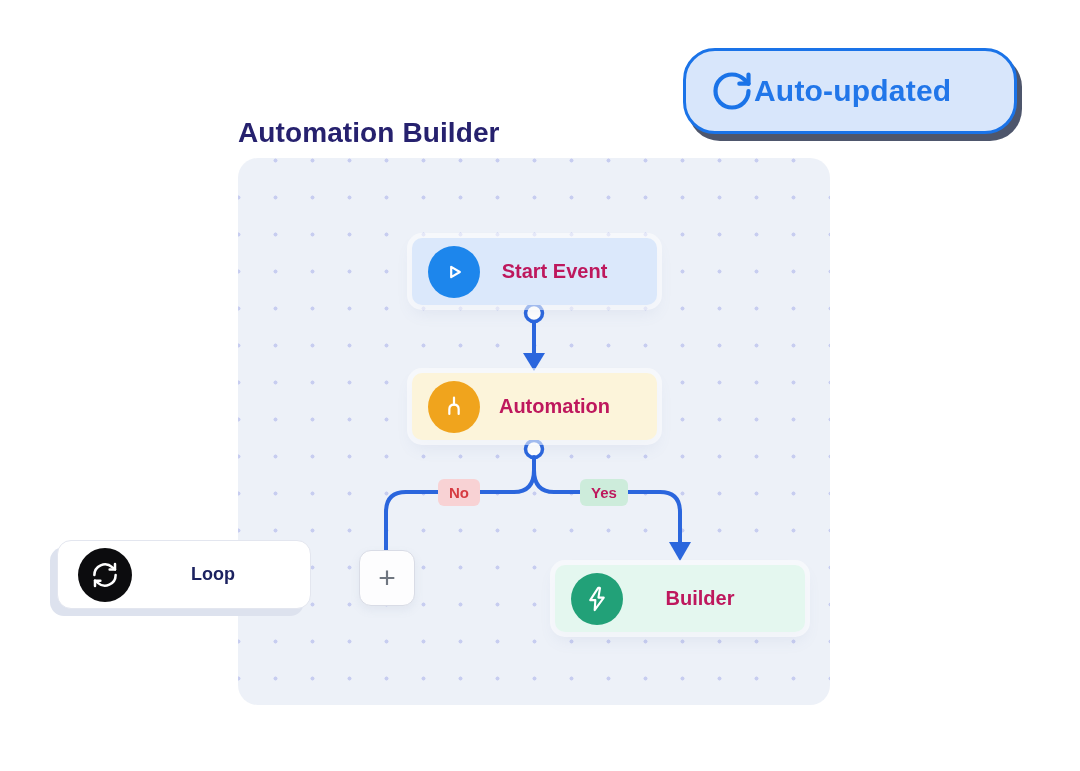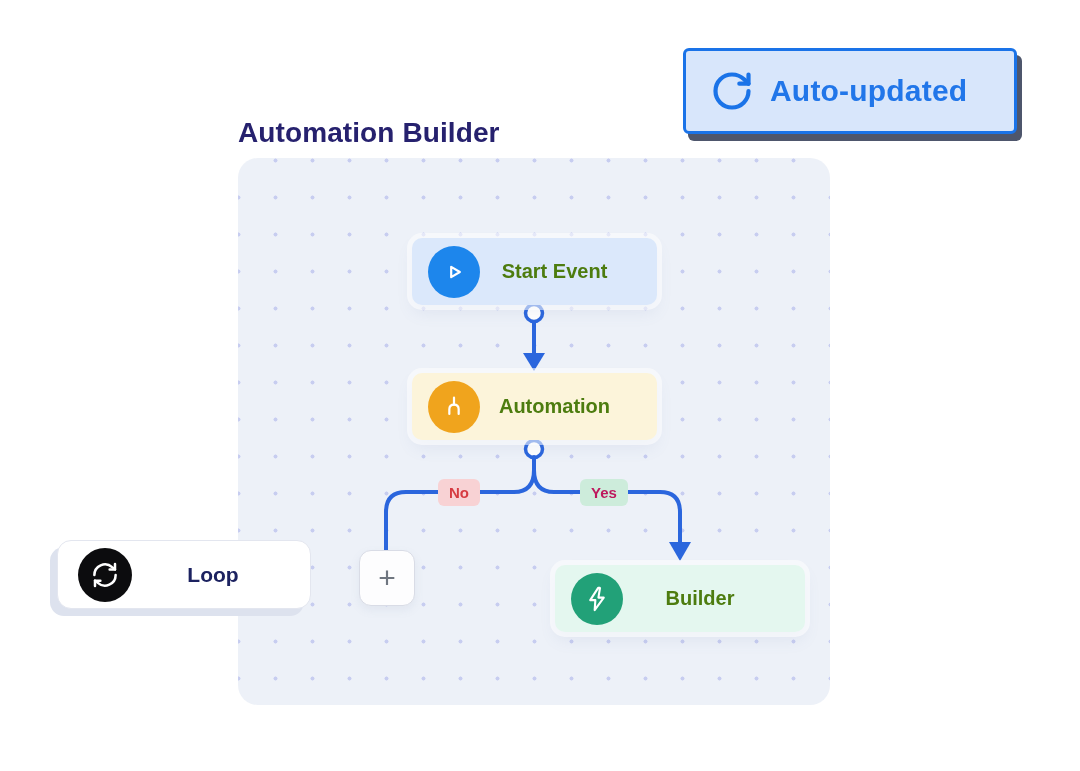--- a/index.html
+++ b/index.html
@@ -9,22 +9,22 @@
 
   
   .page-title {
     position: absolute; left: 238px; top: 117px;
     font-size: 28px; font-weight: 800; color: #26216e; letter-spacing: .1px;
   }
 
   
   .badge {
     position: absolute; left: 683px; top: 48px; width: 334px; height: 86px;
-    background: #d8e6fb; border: 3px solid #1a73e8; border-radius: 6px;
-    display: flex; align-items: center; padding: 0 24px; gap: 16px;
+    background: #d8e6fb; border: 3px solid #1a73e8; border-radius: 32px;
+    display: flex; align-items: center; padding: 0 24px; 
     box-shadow: 5px 7px 0 rgba(28,38,66,0.78);
   }
   .badge-icon { width: 44px; height: 44px; flex: 0 0 auto; }
   .badge-label { font-size: 30px; font-weight: 600; color: #2176e9; letter-spacing: .2px; }
 
   
   .canvas {
     position: absolute; left: 238px; top: 158px; width: 592px; height: 547px;
     background: #edf1f8; border-radius: 20px;
     background-image: radial-gradient(circle, #c7cdf0 1.7px, rgba(199,205,240,0) 2.3px);
@@ -42,21 +42,21 @@
   .node-condition { left: 174px; top: 215px; width: 245px; background: #fcf4da; }
   .node-action    { left: 317px; top: 407px; width: 250px; background: #e4f7ef; }
   .node-icon {
     width: 52px; height: 52px; border-radius: 50%; flex: 0 0 auto;
     display: flex; align-items: center; justify-content: center;
   }
   .icon-play      { background: #1d86ec; }
   .icon-branch    { background: #f0a41d; }
   .icon-lightning { background: #22a178; }
   .node-label {
-    flex: 1; text-align: center; font-size: 20px; font-weight: 700; color: #4d7c0f;
+    flex: 1; text-align: center; font-size: 20px; font-weight: 700; color: #be185d;
     padding-right: 10px;
   }
 
   
   .node-add {
     position: absolute; left: 121px; top: 392px; width: 56px; height: 56px;
     background: #fdfdfe; border: 1.5px solid #d9dce6; border-radius: 12px;
     display: flex; align-items: center; justify-content: center;
     font-size: 30px; font-weight: 400; color: #6f7680;
     box-shadow: 0 4px 10px rgba(120,135,170,0.10);
@@ -75,21 +75,21 @@
   .loop-card {
     position: absolute; left: 57px; top: 540px; width: 254px; height: 69px;
     background: #ffffff; border: 1.5px solid #e3e6ef; border-radius: 14px;
     display: flex; align-items: center; padding: 0 16px 0 20px;
     box-shadow: -7px 7px 0 #dde2ee;
   }
   .loop-icon {
     width: 54px; height: 54px; border-radius: 50%; background: #0c0c0e;
     display: flex; align-items: center; justify-content: center; flex: 0 0 auto;
   }
-  .loop-label { flex: 1; text-align: center; font-size: 21px; font-weight: 700; color: #1c2260; }
+  .loop-label { flex: 1; text-align: center; font-size: 18px; font-weight: 700; color: #1c2260; }
 </style>
 </head>
 <body>
 
 <div class="stage">
 
   <div class="page-title">Automation Builder</div>
 
   <div class="badge">
     <svg class="badge-icon" viewBox="0 0 24 24" fill="none" stroke="#1a73e8" stroke-width="2.3" stroke-linecap="round" stroke-linejoin="round">

